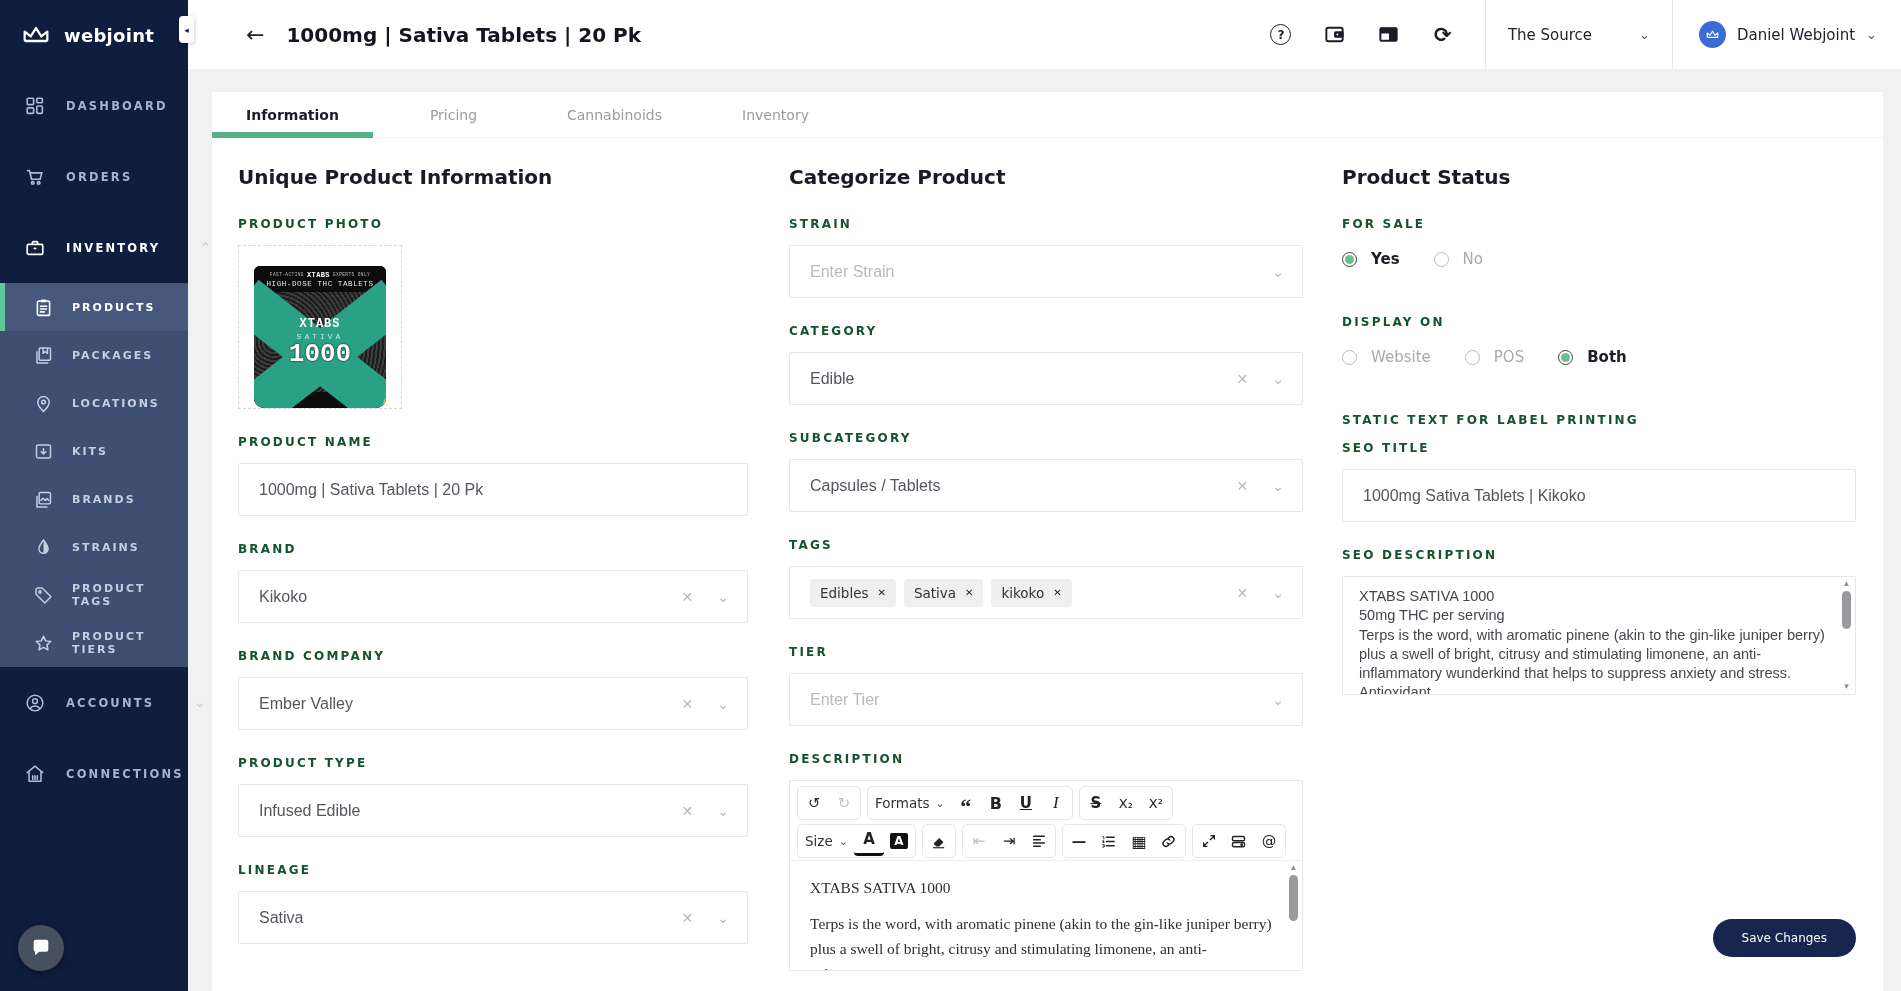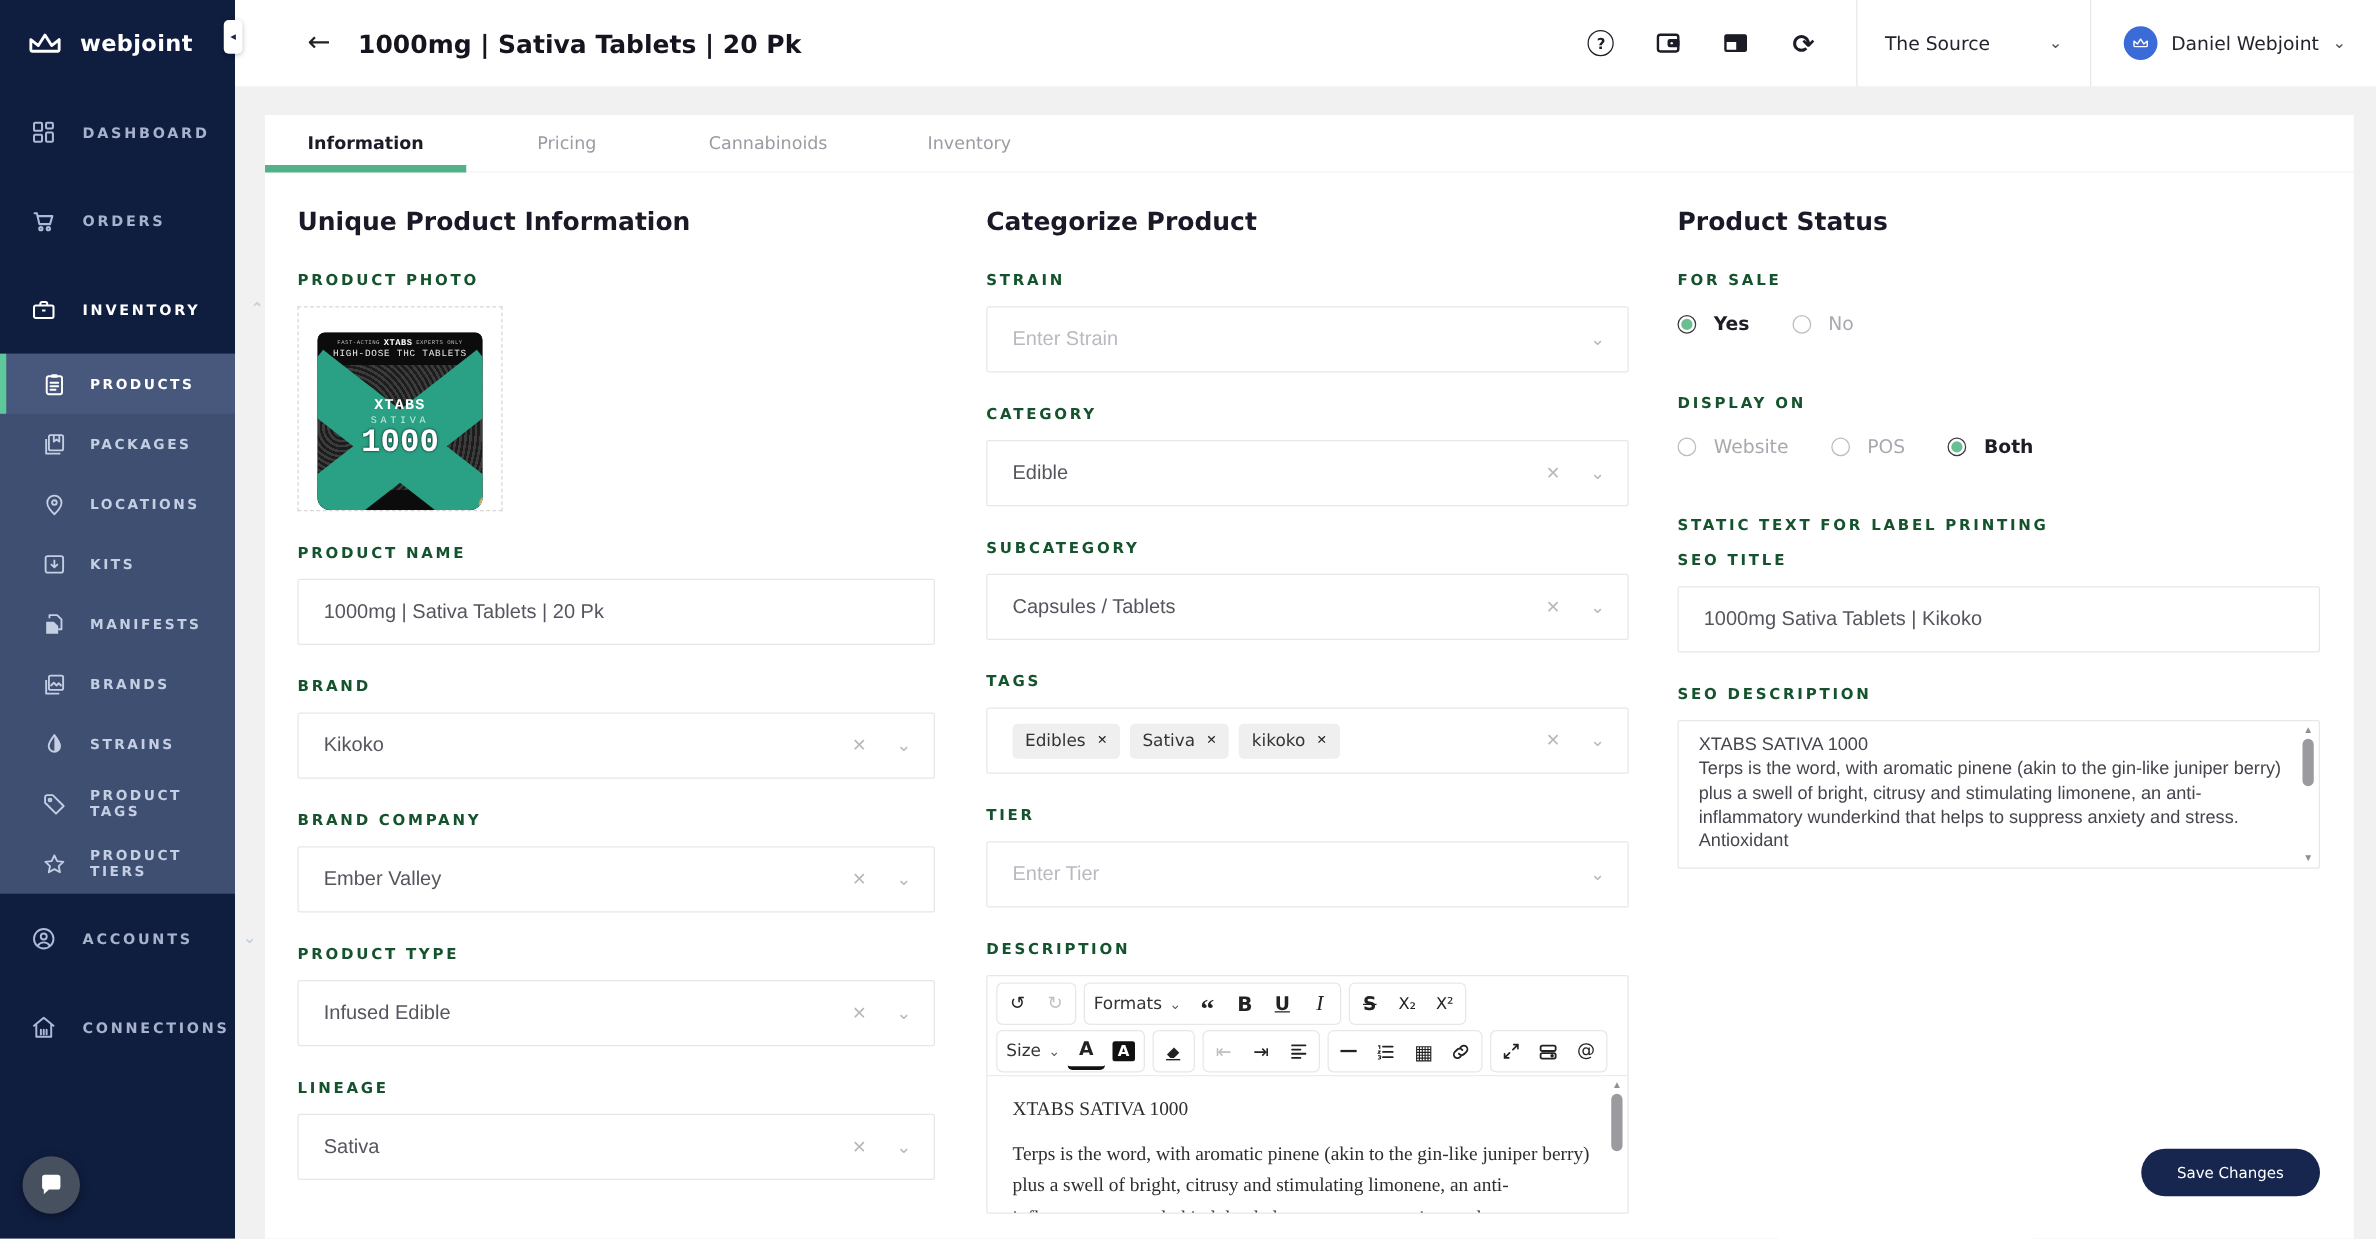--- a/index.html
+++ b/index.html
@@ -208,29 +208,20 @@
         <span>LOCATIONS</span>
       </div>
       <div class="sub-item">
         <span class="icon">
           <svg width="21" height="21" viewBox="0 0 24 24" fill="none" stroke="#c5cfe3" stroke-width="1.7" stroke-linecap="round" stroke-linejoin="round">
               <rect x="4" y="4.5" width="16" height="15" rx="2"></rect>
               <path d="M12 8.5v6M9.3 12.2 12 14.8l2.7-2.6"></path>
             </svg>
         </span>
         <span>KITS</span>
-      </div>
-      <div class="sub-item">
-        <span class="icon">
-          <svg width="21" height="21" viewBox="0 0 24 24" fill="none" stroke="#c5cfe3" stroke-width="1.7" stroke-linejoin="round">
-              <path d="M7.5 6.5v-3h7l4 4v9h-3"></path>
-              <path d="M4.5 9.5h7l4 4v7h-11z" fill="#c5cfe3" stroke="none"></path>
-            </svg>
-        </span>
-        <span>MANIFESTS</span>
       </div>
       <div class="sub-item">
         <span class="icon">
           <svg width="21" height="21" viewBox="0 0 24 24" fill="none" stroke="#c5cfe3" stroke-width="1.7" stroke-linejoin="round">
               <path d="M4.5 8v12.5h12"></path>
               <rect x="7" y="4" width="13" height="13" rx="1.5"></rect>
               <path d="m8.5 13.5 3-3 2.5 2.5 2-2 2.5 2.5"></path>
             </svg>
         </span>
         <span>BRANDS</span>
@@ -587,20 +578,21 @@
         <div class="f-label">STATIC TEXT FOR LABEL PRINTING</div>
 
         <div class="f-label">SEO TITLE</div>
         <div class="field">
           <span class="val">1000mg Sativa Tablets | Kikoko</span>
         </div>
 
         <div class="f-label">SEO DESCRIPTION</div>
         <div class="seo-box">
           <div>XTABS SATIVA 1000</div>
+          <div>50mg THC per serving</div>
           <div>Terps is the word, with aromatic pinene (akin to the gin-like juniper berry) plus a swell of bright, citrusy and stimulating limonene, an anti-inflammatory wunderkind that helps to suppress anxiety and stress. Antioxidant</div>
           <div class="sbar">
             <span class="sb-arrow">▲</span>
             <span class="sb-track">
                 <span class="sb-thumb" style="height:38px;"></span>
               </span>
             <span class="sb-arrow">▼</span>
           </div>
         </div>
       </section>

